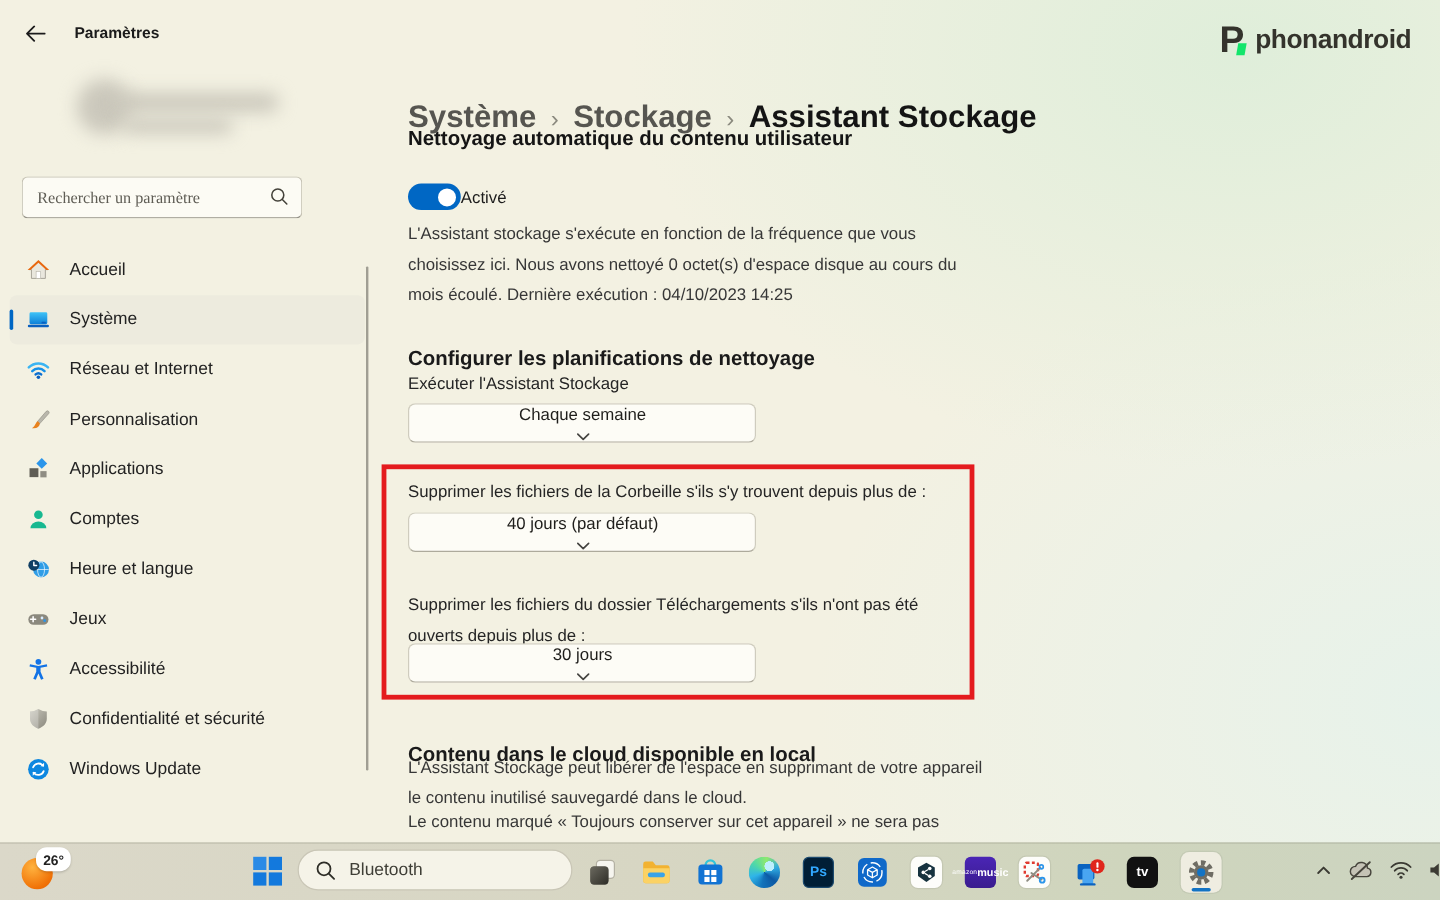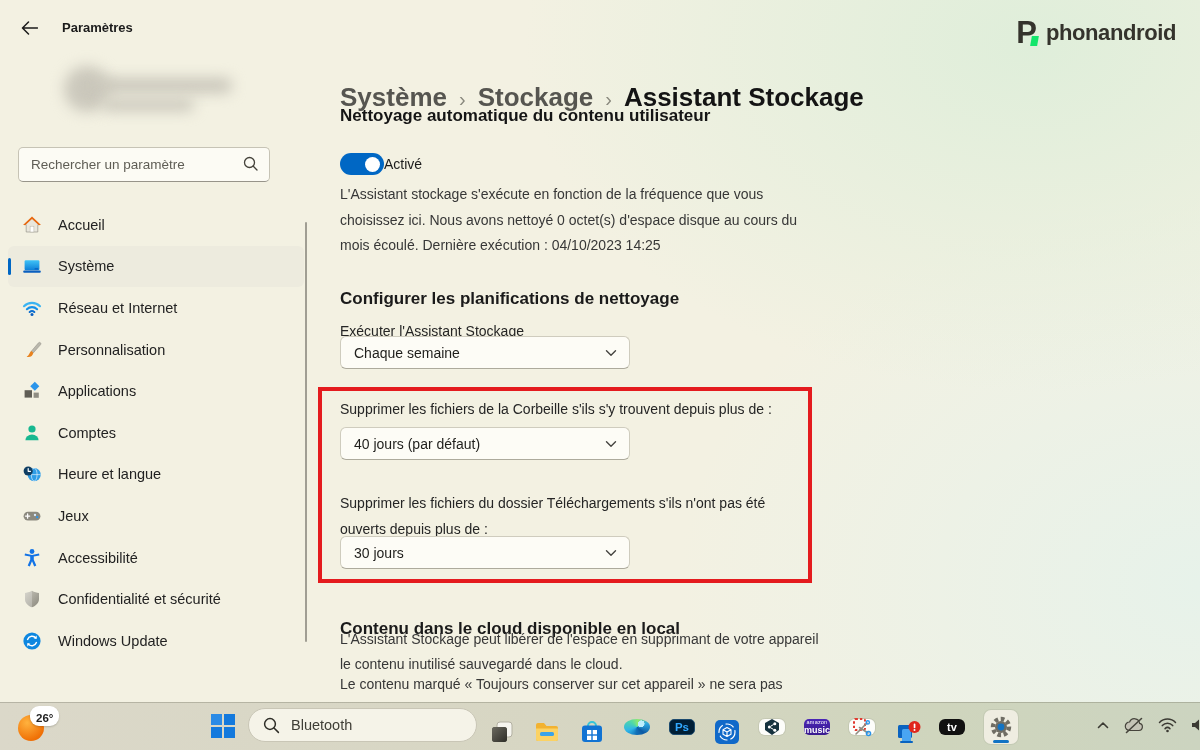--- a/index.html
+++ b/index.html
@@ -20,21 +20,21 @@
   .brand-mark { position:relative; font-size:31px; font-weight:800; color:#34332c; line-height:34px; }
   .brand-mark::after { content:""; position:absolute; right:-1px; bottom:4px; width:7px; height:10px; background:#13e56b; transform:skewX(-10deg); }
   .brand-name { font-size:22px; font-weight:700; letter-spacing:-0.4px; color:#34332c; }
 
   
   .blob { position:absolute; background:#c9c6ba; filter:blur(7px); }
   .blob-avatar { left:64px; top:66px; width:46px; height:46px; border-radius:50%; background:#cbc8bc; }
   .blob-name1 { left:98px; top:78px; width:134px; height:15px; border-radius:7px; }
   .blob-name2 { left:102px; top:99px; width:92px; height:12px; border-radius:6px; }
 
-  .search-box { position:absolute; left:18px; top:147px; width:252px; height:35px; }
+  .search-box { position:absolute; left:18px; top:147px; width:234px; height:35px;font-family:Liberation Serif, serif; }
   .search-box input { width:100%; height:100%; border:1px solid #c6c3b5; border-bottom-color:#97948a; border-radius:5px; background:#fcfbf4; padding:0 34px 0 12px; font-family:inherit; font-size:13.5px; color:#3c3a33; outline:none; }
   .search-box input::placeholder { color:#5f5d55; }
   .search-box svg { position:absolute; right:11px; top:9px; }
 
   .nav { position:absolute; left:8px; top:204px; width:296px; }
   .nav-item { position:relative; height:41.6px; display:flex; align-items:center; gap:16px; padding-left:14px; border-radius:6px; font-size:14.5px; color:#222; cursor:pointer; }
   .nav-item.selected { background:#edebde; }
   .nav-item.selected .accent { position:absolute; left:0; top:12px; width:3px; height:17px; border-radius:2px; background:#0067c4; }
   .nav-item .ico { width:20px; height:20px; flex:0 0 20px; }
   .side-scrollbar { position:absolute; left:305px; top:222px; width:2px; height:420px; background:#a09e93; border-radius:1px; }
@@ -48,46 +48,46 @@
 
   .toggle-row { position:absolute; top:153px; left:0; display:flex; align-items:center; }
   .toggle { width:44px; height:22px; border-radius:11px; background:#0067c4; position:relative; cursor:pointer; }
   .toggle .knob { position:absolute; right:4px; top:3.5px; width:15px; height:15px; border-radius:50%; background:#fff; }
   .toggle-label { font-size:14px; color:#1c1c1c; }
 
   .desc { position:absolute; top:182px; left:0; width:478px; font-size:14px; line-height:25.5px; color:#373737; }
   .sec-h { position:absolute; left:0; font-size:17px; font-weight:600; color:#1a1a1a;margin-top:18px; }
   .field-label { position:absolute; left:0; font-size:14px; color:#252525; }
 
-  .dropdown { position:absolute; left:0; width:290px; height:33px; background:#fdfcf6; border:1px solid #cfccbe; border-bottom-color:#adaa9c; border-radius:6px; display:flex; align-items:center; justify-content:space-between; padding:0 12px 0 13px; font-size:14px; color:#1f1e1b; cursor:pointer; }
+  .dropdown { position:absolute; left:0; width:290px; height:33px; background:#fdfcf6; border:1px solid #cfccbe; border-bottom-color:#adaa9c; border-radius:6px; display:flex; align-items:center; justify-content:space-between; padding:0 12px 0 13px; font-size:14px; color:#1f1e1b; cursor:pointer;flex-direction:column; }
 
   .highlight-box { position:absolute; left:318px; top:387px; width:494px; height:196px; border:4px solid #e41b1e; pointer-events:none; }
 
   
   .taskbar { position:absolute; left:0; top:702px; width:1200px; height:48px;
     background:linear-gradient(90deg,#dbd8c9 0%,#d7d6c3 45%,#cfd5bd 78%,#ccd4c0 100%);
     border-top:1px solid rgba(116,114,96,0.35); }
   .weather { position:absolute; left:16px; top:2px; width:52px; height:44px; cursor:pointer; }
   .weather .sun { position:absolute; left:2px; top:10px; width:26px; height:26px; border-radius:50%; background:radial-gradient(circle at 35% 30%, #ffb23e, #f07207 70%, #e65f04); }
   .weather .temp { position:absolute; left:14px; top:1px; background:#fff; border-radius:9px; padding:6px 6px 2px; font-size:11.5px; font-weight:700; color:#222; box-shadow:0 1px 2px rgba(0,0,0,.18); }
 
   .win-btn { position:absolute; left:211px; top:714px; width:24px; height:24px; display:grid; grid-template-columns:11px 11px; grid-template-rows:11px 11px; gap:2px; cursor:pointer; }
   .win-btn span { background:#1379dd; }
   .win-btn span:nth-child(1){ background:#2a8ae6; }
 
   .tb-search { position:absolute; left:248px; top:708px; width:229px; height:34px; border-radius:17px; background:#f5f3e8; border:1px solid #c9c6b6; display:flex; align-items:center; gap:11px; padding-left:14px; cursor:pointer; }
   .tb-search .txt { font-size:14.5px; color:#3f3e36; }
 
   .tb-apps { position:absolute; left:489px; top:710px; height:34px; display:flex; align-items:center; gap:19px; }
-  .tb-ic { width:26px; height:16px; flex:0 0 auto; position:relative; cursor:pointer; }
+  .tb-ic { width:26px; height:26px; flex:0 0 auto; position:relative; cursor:pointer; }
   .ic-ps { background:#001e36; border:1px solid #1c4a6e; border-radius:5px; display:flex; align-items:center; justify-content:center; font-size:11.5px; font-weight:700; color:#31a8ff; }
   .ic-edge { border-radius:50%; background:
       radial-gradient(circle at 66% 30%, #bdeffd 0 16%, rgba(0,0,0,0) 17%),
       conic-gradient(from 130deg, #0c59a4, #1272ba, #2fb4e8, #4fd8a8, #8fe96e, #2fa8e0, #0c59a4); }
-  .ic-amz { background:linear-gradient(180deg,#4a25b5,#3a1c8f); border-radius:5px; display:flex; flex-direction:column; align-items:center; justify-content:center; color:#fff; }
+  .ic-amz { background:linear-gradient(180deg,#4a25b5,#3a1c8f); border-radius:5px; display:flex; flex-direction:row; align-items:center; justify-content:center; color:#fff; }
   .ic-amz .l1 { font-size:5.5px; letter-spacing:0.2px; line-height:6px; }
   .ic-amz .l2 { font-size:9px; font-weight:700; line-height:10px; }
   .ic-tv { background:#111; border-radius:6px; display:flex; align-items:center; justify-content:center; color:#fff; font-size:11px; font-weight:700; }
   .ic-white { background:#fdfdfa; border-radius:6px; display:flex; align-items:center; justify-content:center; box-shadow:0 0 0 1px rgba(0,0,0,.06); }
   .ic-settings { width:34px; height:34px; background:#efede1; border-radius:7px; display:flex; align-items:center; justify-content:center; position:relative; box-shadow:0 0 0 1px rgba(0,0,0,.05); }
   .ic-settings .bar { position:absolute; bottom:1px; left:9px; width:16px; height:3px; border-radius:2px; background:#1273c4; }
 
   .tray { position:absolute; left:1096px; top:716px; display:flex; align-items:center; gap:13px; }
   .tray .t-ic { cursor:pointer; display:flex; align-items:center; }
 </style>
@@ -240,21 +240,21 @@
     <div class="toggle-row">
       <div class="toggle">
           <span class="knob"></span>
         </div>
       <span class="toggle-label">Activé</span>
     </div>
 
     <p class="desc">L'Assistant stockage s'exécute en fonction de la fréquence que vous choisissez ici. Nous avons nettoyé 0 octet(s) d'espace disque au cours du mois écoulé. Dernière exécution : 04/10/2023 14:25</p>
 
     <div class="sec-h" style="top:271px;">Configurer les planifications de nettoyage</div>
-    <div class="field-label" style="top:311px;margin-top:12px;">Exécuter l'Assistant Stockage</div>
+    <div class="field-label" style="top:311px;">Exécuter l'Assistant Stockage</div>
     <div class="dropdown" style="top:336px;">
       <span>Chaque semaine</span>
       <svg width="12" height="8" viewBox="0 0 12 8">
           <path d="M1.5 1.8 L6 6.2 L10.5 1.8" fill="none" stroke="#454440" stroke-width="1.4" stroke-linecap="round" stroke-linejoin="round"></path>
         </svg>
     </div>
 
     <div class="field-label" style="top:401px; width:478px;">Supprimer les fichiers de la Corbeille s'ils s'y trouvent depuis plus de :</div>
     <div class="dropdown" style="top:427px;">
       <span>40 jours (par défaut)</span>

